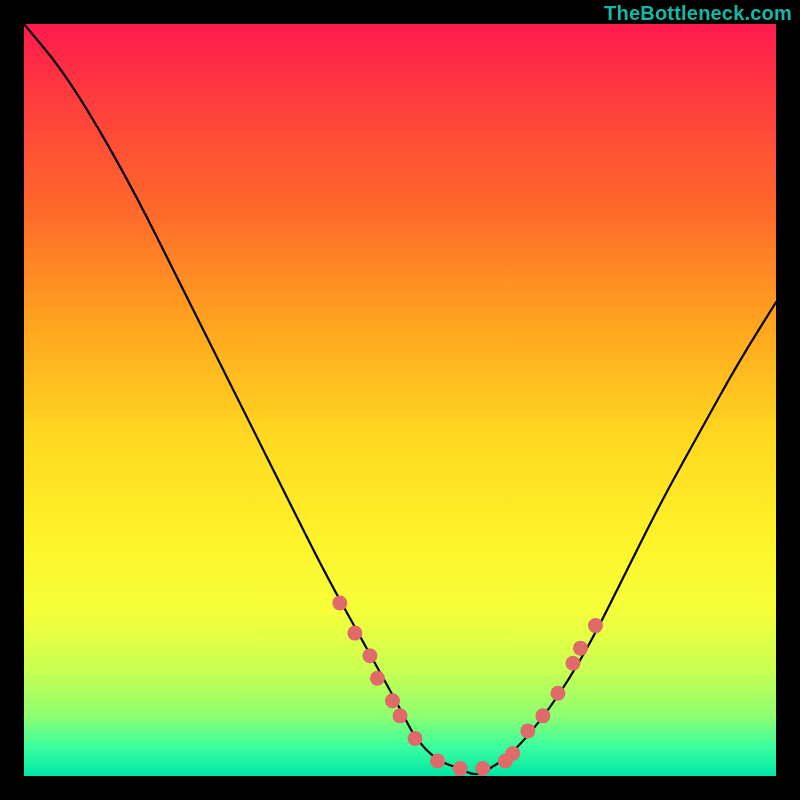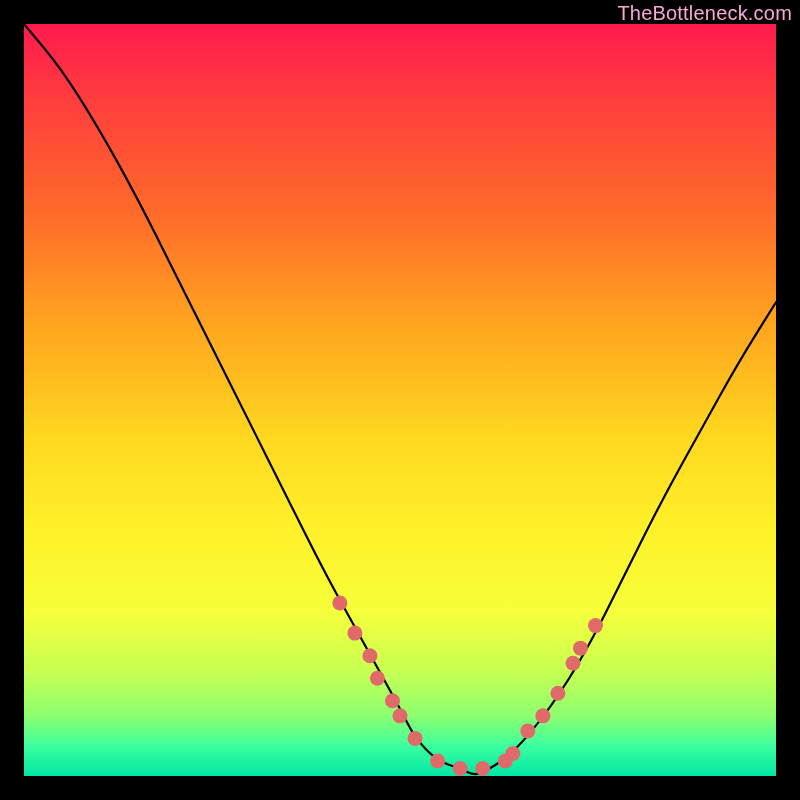--- a/index.html
+++ b/index.html
@@ -28,23 +28,23 @@
       #c8ff52 86%,
       #8dff70 92%,
       #3dff9e 96%,
       #00e6a6 100%
     );
   }
   .watermark {
     position: absolute;
     top: 2px;
     right: 8px;
-    color: #f9a8d4;
+    color: #14b8a6;
     font-size: 20px;
-    font-weight: 400;
+    font-weight: 700;
     letter-spacing: 0.2px;
     z-index: 10;
   }
   svg.plot {
     position: absolute;
     left: 24px;
     top: 24px;
     width: 752px;
     height: 752px;
   }

